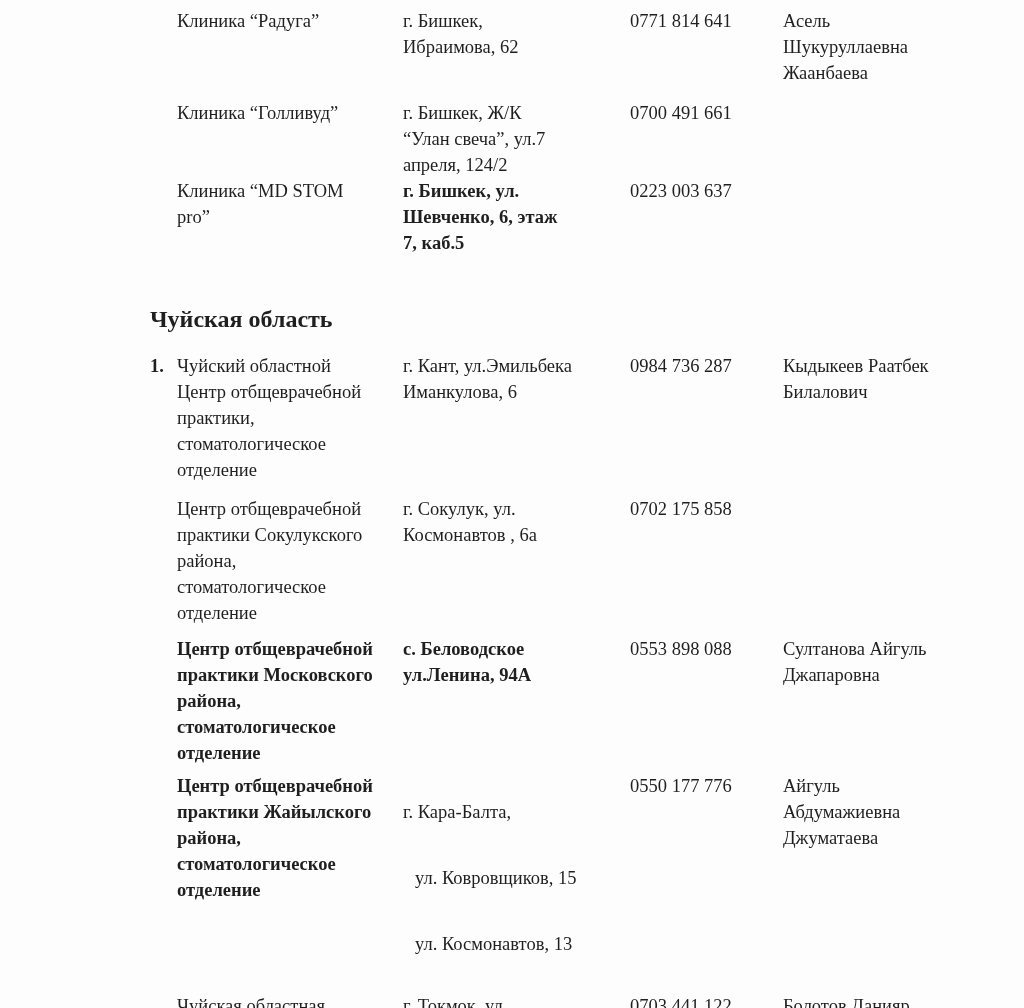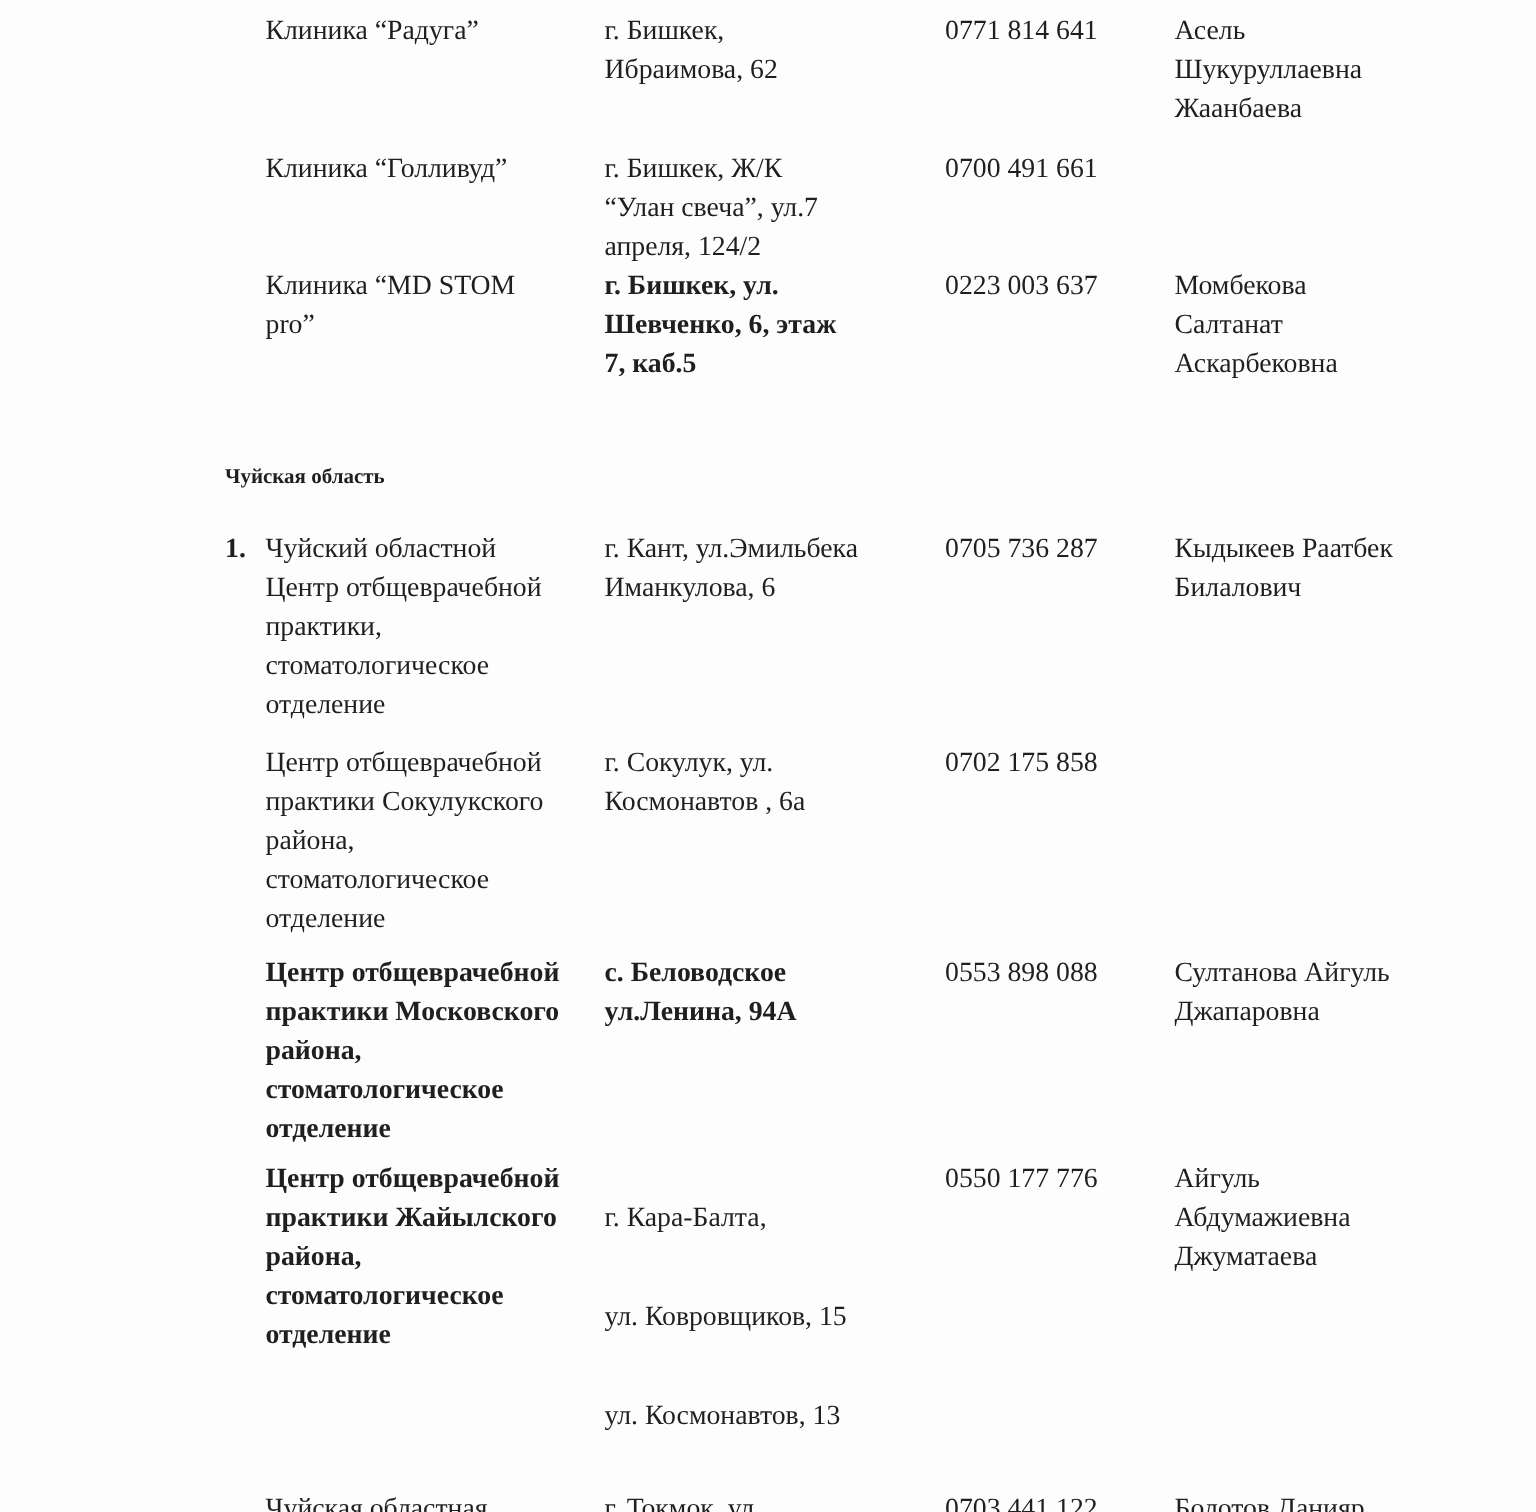--- a/index.html
+++ b/index.html
@@ -27,31 +27,31 @@
     align-items: start;
   }
   .cell {
     font-size: 18.5px;
     line-height: 26px;
     white-space: pre-line;
   }
   .num { font-weight: bold; }
   .b   { font-weight: bold; }
   .section-header {
-    font-size: 14px;
+    font-size: 24px;
     line-height: 26px;
     font-weight: bold;
     margin: 50px 0 21px 0;
   }
   .mb14 { margin-bottom: 14px; }
   .mb12 { }
   .mb13 { margin-bottom: 13px; }
   .mb10 { margin-bottom: 10px; }
   .mb7  { margin-bottom: 7px; }
-  .addr-gap { margin-top: 14px; }
+  .addr-gap { margin-top: 14px; margin-left: 12px; }
 </style>
 </head>
 <body>
 
 <div class="doc">
 
   <div class="trow mb14">
     <div class="cell num"></div>
     <div class="cell">Клиника “Радуга”</div>
     <div class="cell">г. Бишкек,
@@ -72,37 +72,34 @@
   </div>
 
   <div class="trow">
     <div class="cell num"></div>
     <div class="cell">Клиника “MD STOM
 pro”</div>
     <div class="cell b">г. Бишкек, ул.
 Шевченко, 6, этаж
 7, каб.5</div>
     <div class="cell">0223 003 637</div>
-    <div class="cell">Момбекова
-Салтанат
-Аскарбековна</div>
   </div>
 
   <div class="section-header">Чуйская область</div>
 
   <div class="trow mb13">
     <div class="cell num">1.</div>
     <div class="cell">Чуйский областной
 Центр отбщеврачебной
 практики,
 стоматологическое
 отделение</div>
     <div class="cell">г. Кант, ул.Эмильбека
 Иманкулова, 6</div>
-    <div class="cell">0705 736 287</div>
+    <div class="cell">0984 736 287</div>
     <div class="cell">Кыдыкеев Раатбек
 Билалович</div>
   </div>
 
   <div class="trow mb10">
     <div class="cell num"></div>
     <div class="cell">Центр отбщеврачебной
 практики Сокулукского
 района,
 стоматологическое

